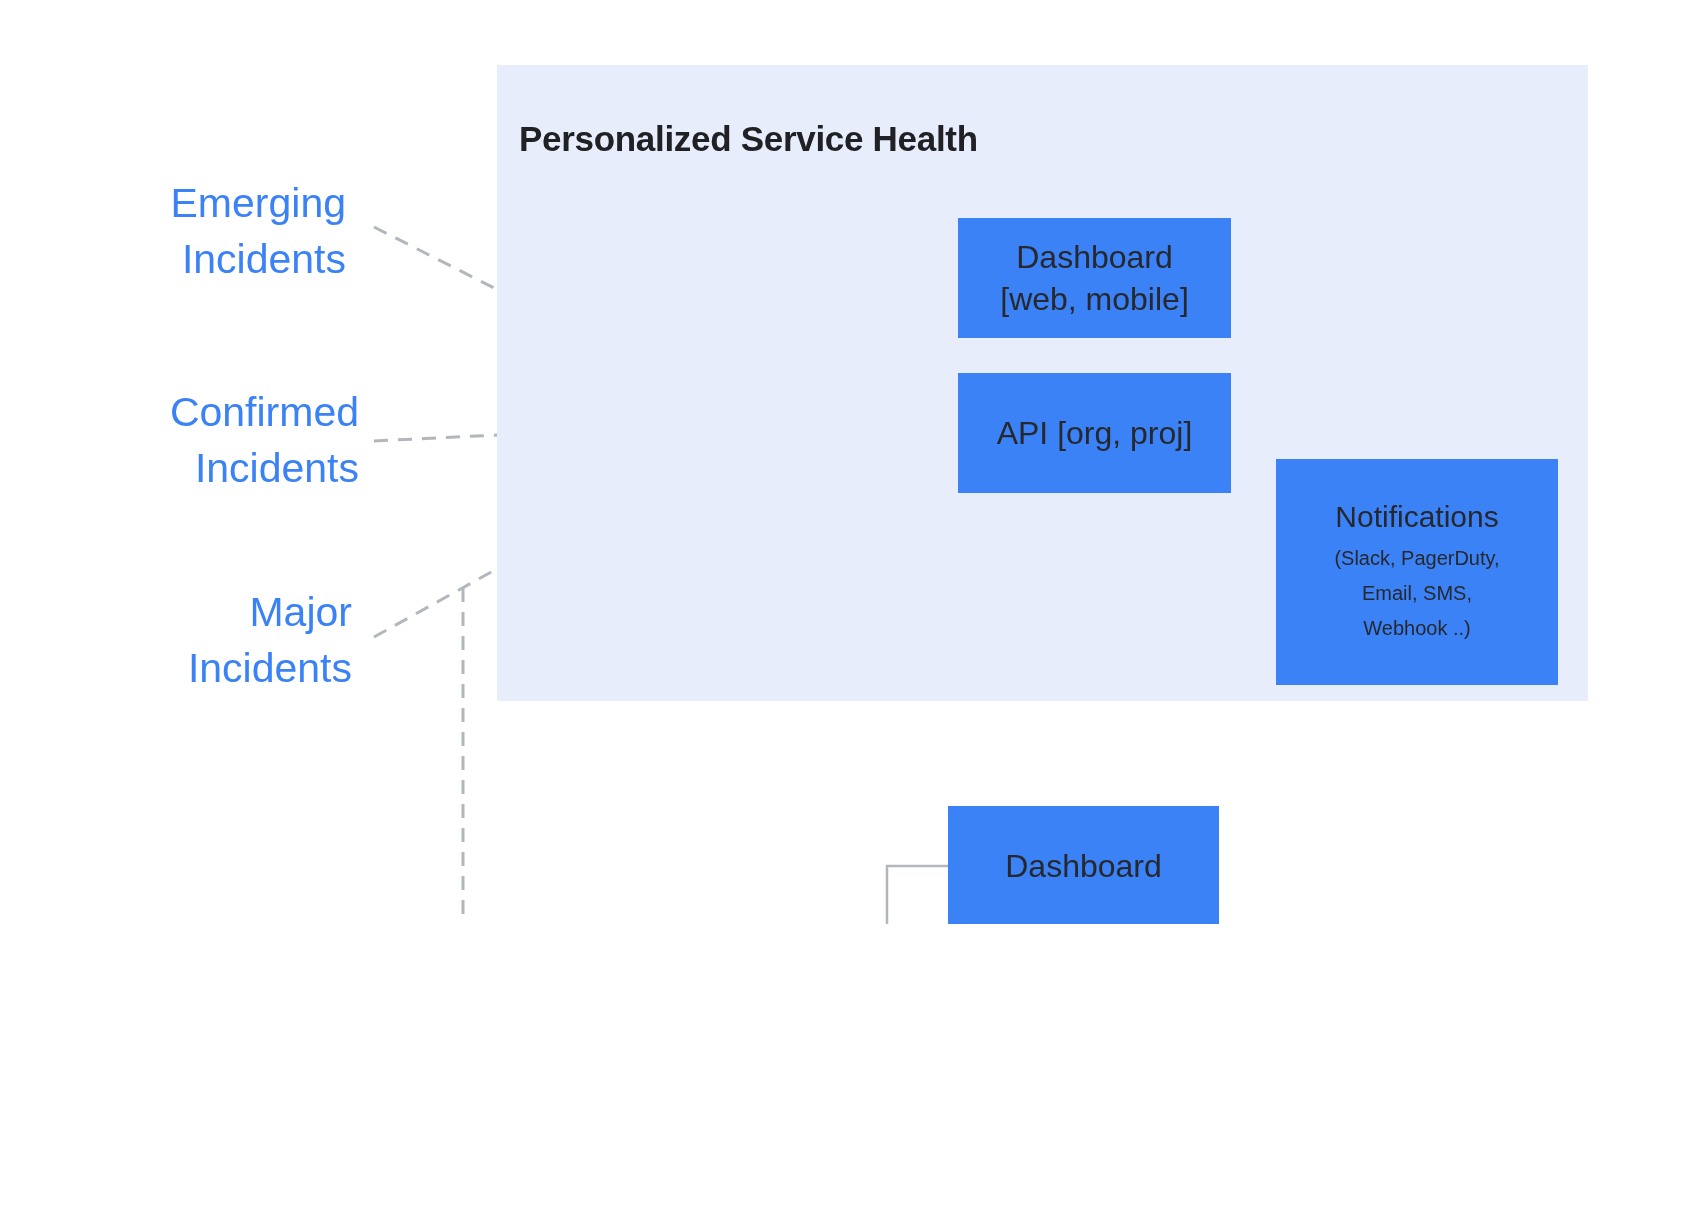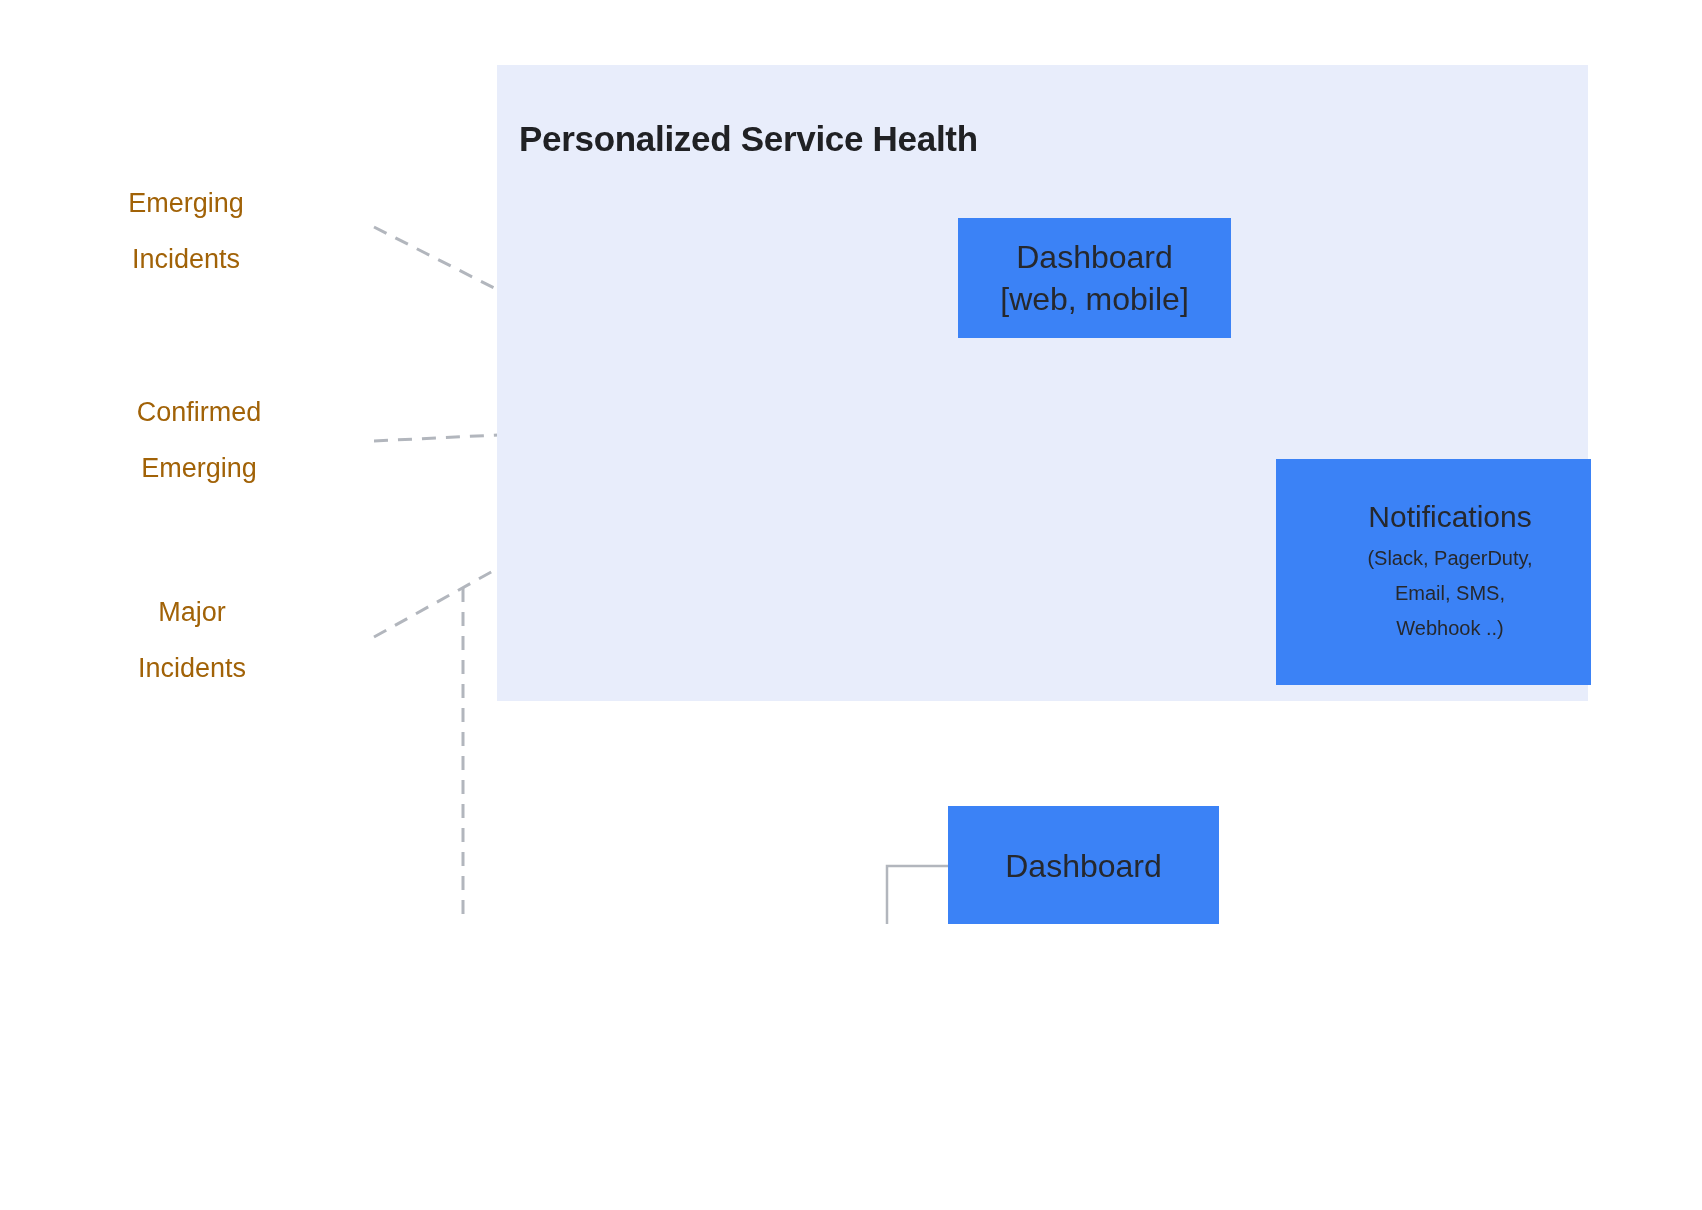--- a/index.html
+++ b/index.html
@@ -11,34 +11,34 @@
   .panel{position:absolute;}
   #panel-psh{left:497px;top:65px;width:1091px;height:636px;background:#e8edfb;}
   #panel-csh{left:497px;top:727px;width:1091px;height:400px;background:#dde8d6;}
   .panel-title{
     position:absolute;font-weight:bold;font-size:35px;line-height:42px;
     color:#202124;letter-spacing:-0.3px;white-space:nowrap;
   }
   #title-psh{left:22px;top:24px;}
   #title-csh{left:14px;top:16px;}
   .src{
-    position:absolute;width:320px;text-align:center;font-size:27px;line-height:56px;
-    color:#a16207;white-space:pre-line;
+    position:absolute;width:320px;text-align:right;font-size:41px;line-height:56px;
+    color:#3b82f6;white-space:pre-line;
   }
   #src-emerging{left:26px;top:175px;}
   #src-confirmed{left:39px;top:384px;}
   #src-major{left:32px;top:584px;}
   .nbox{
     position:absolute;background:#3b82f6;display:flex;align-items:center;justify-content:center;
     text-align:center;font-size:32px;line-height:42px;color:#26282d;white-space:pre-line;
   }
   #box-dashboard{left:958px;top:218px;width:273px;height:120px;}
   #box-api{left:958px;top:373px;width:273px;height:120px;}
   #box-logging{left:958px;top:512px;width:273px;height:120px;}
-  #box-notifications{left:1276px;top:459px;width:282px;height:226px;flex-direction:column;gap:5px;padding-left:33px;}
+  #box-notifications{left:1276px;top:459px;width:282px;height:226px;flex-direction:column;gap:5px;}
   #box-dashboard2{left:948px;top:806px;width:271px;height:120px;}
   #box-rss{left:948px;top:955px;width:271px;height:120px;border-radius:7px;}
   .notif-title{font-size:30px;line-height:38px;color:#26282d;}
   .notif-sub{font-size:20px;line-height:35px;color:#26282d;white-space:pre-line;}
 </style>
 </head>
 <body>
 
 <div class="stage">
 
@@ -73,26 +73,27 @@
   </svg>
 
   <section class="panel" id="panel-psh">
     <h2 class="panel-title" id="title-psh">Personalized Service Health</h2>
   </section>
 
 
   <div class="src" id="src-emerging">Emerging
 Incidents</div>
   <div class="src" id="src-confirmed">Confirmed
-Emerging</div>
+Incidents</div>
   <div class="src" id="src-major">Major
 Incidents</div>
 
   <div class="nbox" id="box-dashboard">Dashboard
 [web, mobile]</div>
+  <div class="nbox" id="box-api">API [org, proj]</div>
   <div class="nbox" id="box-notifications">
     <div class="notif-title">Notifications</div>
     <div class="notif-sub">(Slack, PagerDuty,
 Email, SMS,
 Webhook ..)</div>
   </div>
 
   <div class="nbox" id="box-dashboard2">Dashboard</div>
   <div class="nbox" id="box-rss">RSS Feed</div>
 

